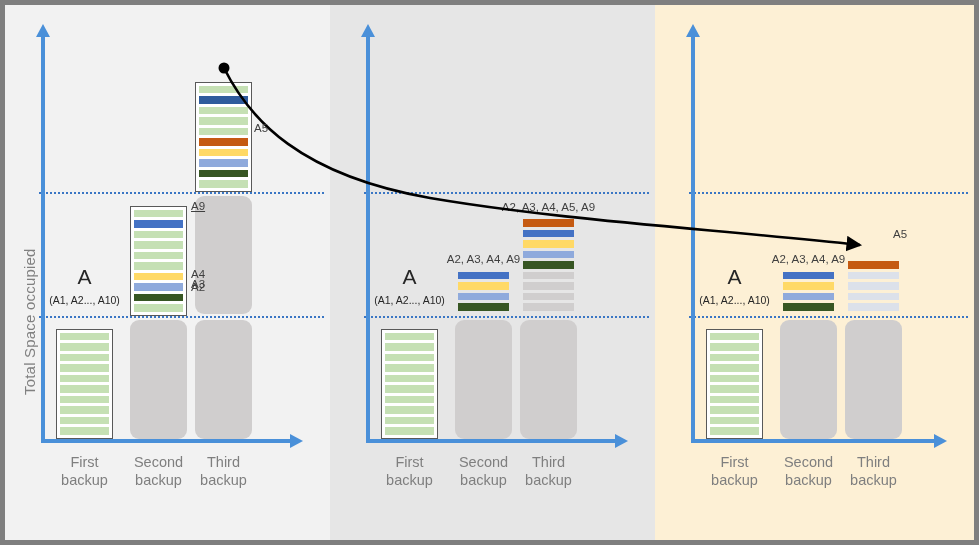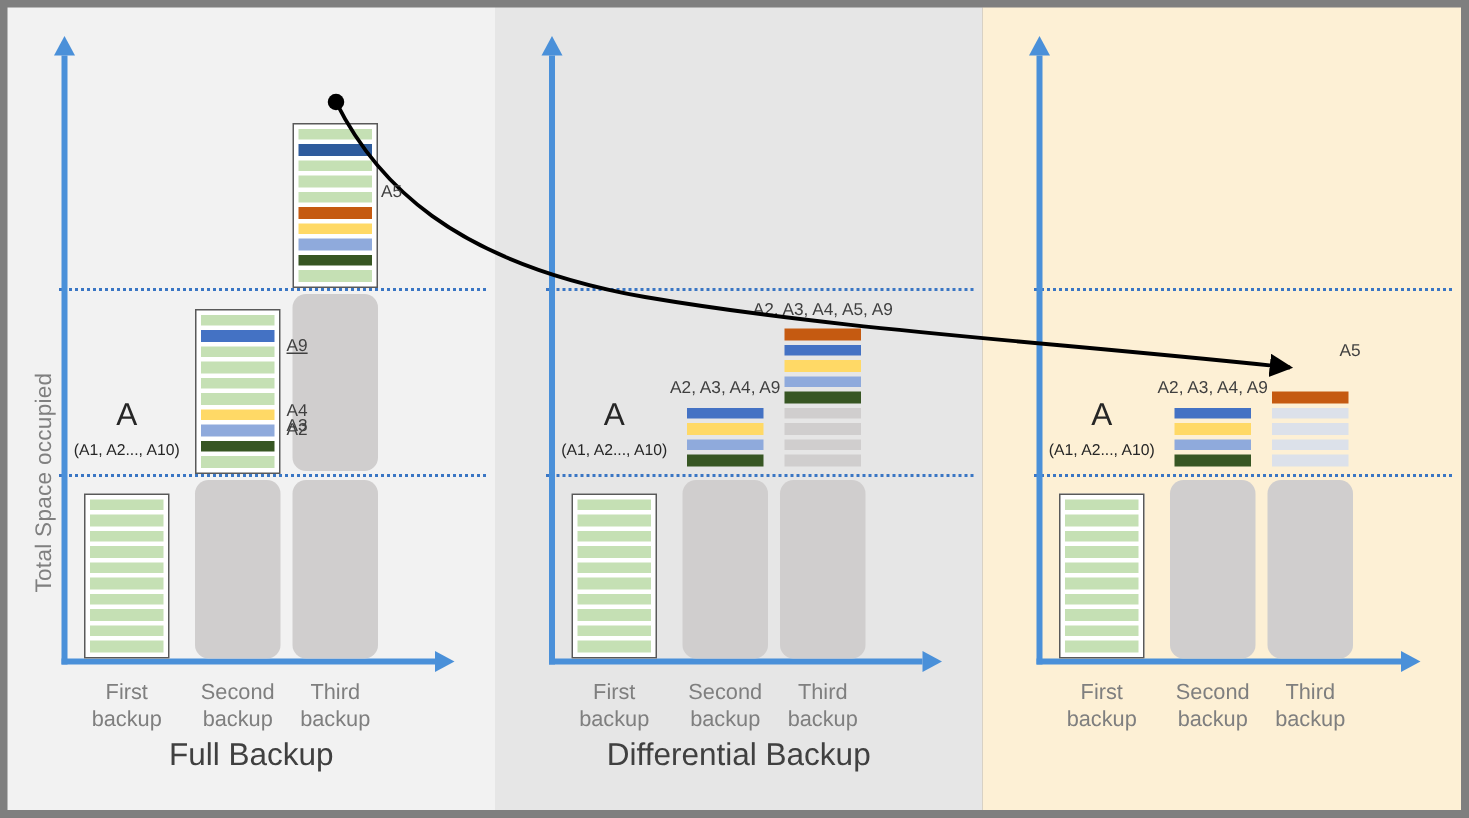--- a/index.html
+++ b/index.html
@@ -110,21 +110,21 @@
         <div class="bar" style="top: 13px; height: 7.5px; background: rgb(68, 114, 196);"></div>
         <div class="bar" style="top: 23.5px; height: 7.5px; background: rgb(197, 224, 180);"></div>
         <div class="bar" style="top: 34px; height: 7.5px; background: rgb(197, 224, 180);"></div>
         <div class="bar" style="top: 44.5px; height: 7.5px; background: rgb(197, 224, 180);"></div>
         <div class="bar" style="top: 55px; height: 7.5px; background: rgb(197, 224, 180);"></div>
         <div class="bar" style="top: 65.5px; height: 7.5px; background: rgb(255, 217, 102);"></div>
         <div class="bar" style="top: 76px; height: 7.5px; background: rgb(143, 170, 220);"></div>
         <div class="bar" style="top: 86.5px; height: 7.5px; background: rgb(55, 86, 35);"></div>
         <div class="bar" style="top: 97px; height: 7.5px; background: rgb(197, 224, 180);"></div>
       </div>
-      <div class="tick-label" style="left: 186px; top: 220px; text-decoration: underline;">A9</div>
+      <div class="tick-label" style="left: 186px; top: 195px; text-decoration: underline;">A9</div>
       <div class="tick-label" style="left: 186px; top: 262.5px;">A4</div>
       <div class="tick-label" style="left: 186px; top: 273px;">A3</div>
       <div class="tick-label" style="left: 186px; top: 276px;">A2</div>
       <div class="xcat" style="left: 108.5px; top: 448px;">
         <div>Second</div>
         <div>backup</div>
       </div>
       <div class="stack framed" style="left: 190px; top: 77px; width: 57px; height: 110px;">
         <div class="bar" style="top: 2.5px; height: 7.5px; background: rgb(197, 224, 180);"></div>
         <div class="bar" style="top: 13px; height: 7.5px; background: rgb(46, 91, 156);"></div>
@@ -136,21 +136,20 @@
         <div class="bar" style="top: 76px; height: 7.5px; background: rgb(143, 170, 220);"></div>
         <div class="bar" style="top: 86.5px; height: 7.5px; background: rgb(55, 86, 35);"></div>
         <div class="bar" style="top: 97px; height: 7.5px; background: rgb(197, 224, 180);"></div>
       </div>
       <div class="xcat" style="left: 173.5px; top: 448px;">
         <div>Third</div>
         <div>backup</div>
       </div>
       <div class="big-a" style="left: 39.5px; width: 80px; top: 260px;">A</div>
       <div class="sub-a" style="left: 19.5px; width: 120px; top: 289px;">(A1, A2..., A10)</div>
-      <div class="panel-title" style="top: 487px;">Full Backup</div>
     </div>
     <div class="panel" id="panel-diff" style="left: 330px; width: 325px; background: rgb(230, 230, 230);">
       <div class="gridline" style="left: 34px; top: 311px; width: 285px; border-color: rgb(58, 118, 196);"></div>
       <div class="gridline" style="left: 34px; top: 187px; width: 285px; border-color: rgb(58, 118, 196);"></div>
       <div class="axis-v" style="left: 36px; top: 32px; height: 406px; background: rgb(74, 144, 217);"></div>
       <div class="arrow-up" style="left: 31px; top: 19px; border-bottom-color: rgb(74, 144, 217);"></div>
       <div class="axis-h" style="left: 36px; top: 434px; width: 249px; background: rgb(74, 144, 217);"></div>
       <div class="arrow-right" style="left: 285px; top: 429px; border-left-color: rgb(74, 144, 217);"></div>
       <div class="ghost" style="left: 125px; top: 315px; width: 57px; height: 119px; background: rgb(208, 206, 206);"></div>
       <div class="ghost" style="left: 190px; top: 315px; width: 57px; height: 119px; background: rgb(208, 206, 206);"></div>
@@ -192,21 +191,20 @@
         <div class="bar" style="top: 76px; height: 7.5px; background: rgb(208, 206, 206);"></div>
         <div class="bar" style="top: 86.5px; height: 7.5px; background: rgb(208, 206, 206);"></div>
       </div>
       <div class="grp-label" style="left: 218.5px; top: 195.5px; transform: translateX(-50%);">A2, A3, A4, A5, A9</div>
       <div class="xcat" style="left: 173.5px; top: 448px;">
         <div>Third</div>
         <div>backup</div>
       </div>
       <div class="big-a" style="left: 39.5px; width: 80px; top: 260px;">A</div>
       <div class="sub-a" style="left: 19.5px; width: 120px; top: 289px;">(A1, A2..., A10)</div>
-      <div class="panel-title" style="top: 487px;">Differential Backup</div>
     </div>
     <div class="panel" id="panel-incr" style="left: 655px; width: 319px; background: rgb(253, 240, 213);">
       <div class="gridline" style="left: 34px; top: 311px; width: 279px; border-color: rgb(58, 118, 196);"></div>
       <div class="gridline" style="left: 34px; top: 187px; width: 279px; border-color: rgb(58, 118, 196);"></div>
       <div class="axis-v" style="left: 36px; top: 32px; height: 406px; background: rgb(74, 144, 217);"></div>
       <div class="arrow-up" style="left: 31px; top: 19px; border-bottom-color: rgb(74, 144, 217);"></div>
       <div class="axis-h" style="left: 36px; top: 434px; width: 243px; background: rgb(74, 144, 217);"></div>
       <div class="arrow-right" style="left: 279px; top: 429px; border-left-color: rgb(74, 144, 217);"></div>
       <div class="ghost" style="left: 125px; top: 315px; width: 57px; height: 119px; background: rgb(208, 206, 206);"></div>
       <div class="ghost" style="left: 190px; top: 315px; width: 57px; height: 119px; background: rgb(208, 206, 206);"></div>

